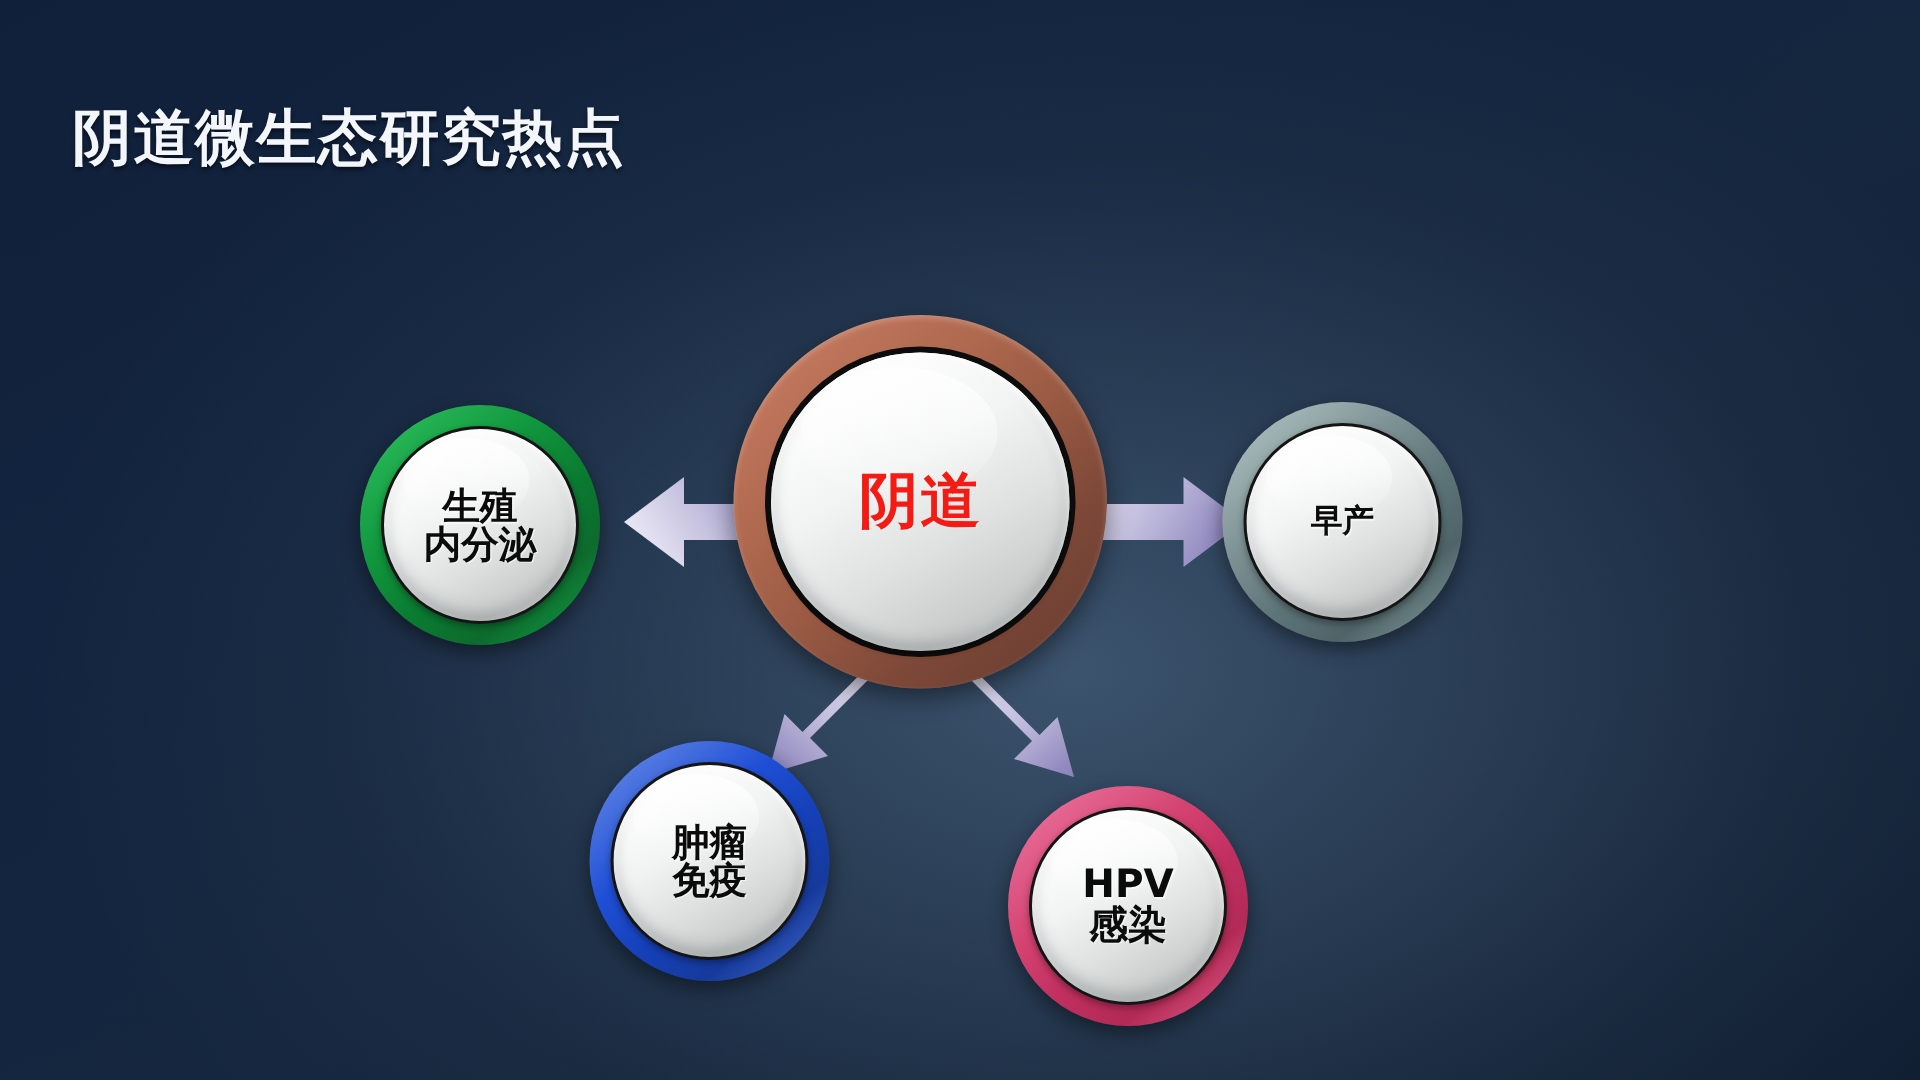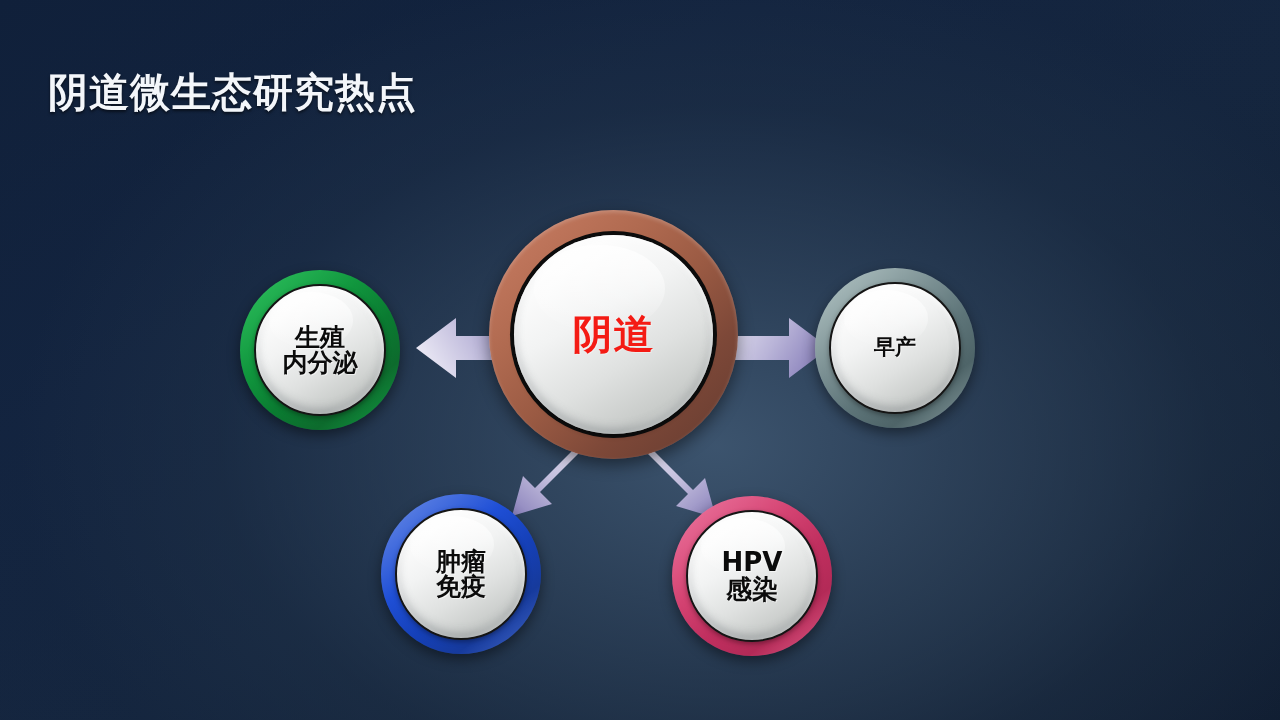--- a/index.html
+++ b/index.html
@@ -184,36 +184,36 @@
         #9fb2b3 16%,
         #7b9093 38%,
         #5d7478 58%,
         #4e6468 76%,
         #8fa3a5 100%);
     box-shadow: 0 5px 13px rgba(0,0,0,0.45);
   }
   #node-right .label { font-size: 21px; }
 
   #node-bottom-left {
-    left: 381px;
+    left: 393px;
     top: 494px;
     background:
       linear-gradient(140deg,
         #7e9cea 0%,
         #4f76e0 16%,
         #1f4fd6 38%,
         #1540b8 58%,
         #163a9c 76%,
         #4a6fd0 100%);
     box-shadow: 0 5px 13px rgba(0,0,0,0.45);
   }
 
   #node-bottom-right {
     left: 672px;
-    top: 496px;
+    top: 524px;
     background:
       linear-gradient(140deg,
         #f086ac 0%,
         #e4648f 16%,
         #d44372 38%,
         #c02f5f 58%,
         #b32a57 76%,
         #e8648f 100%);
     box-shadow: 0 5px 13px rgba(0,0,0,0.45);
   }

